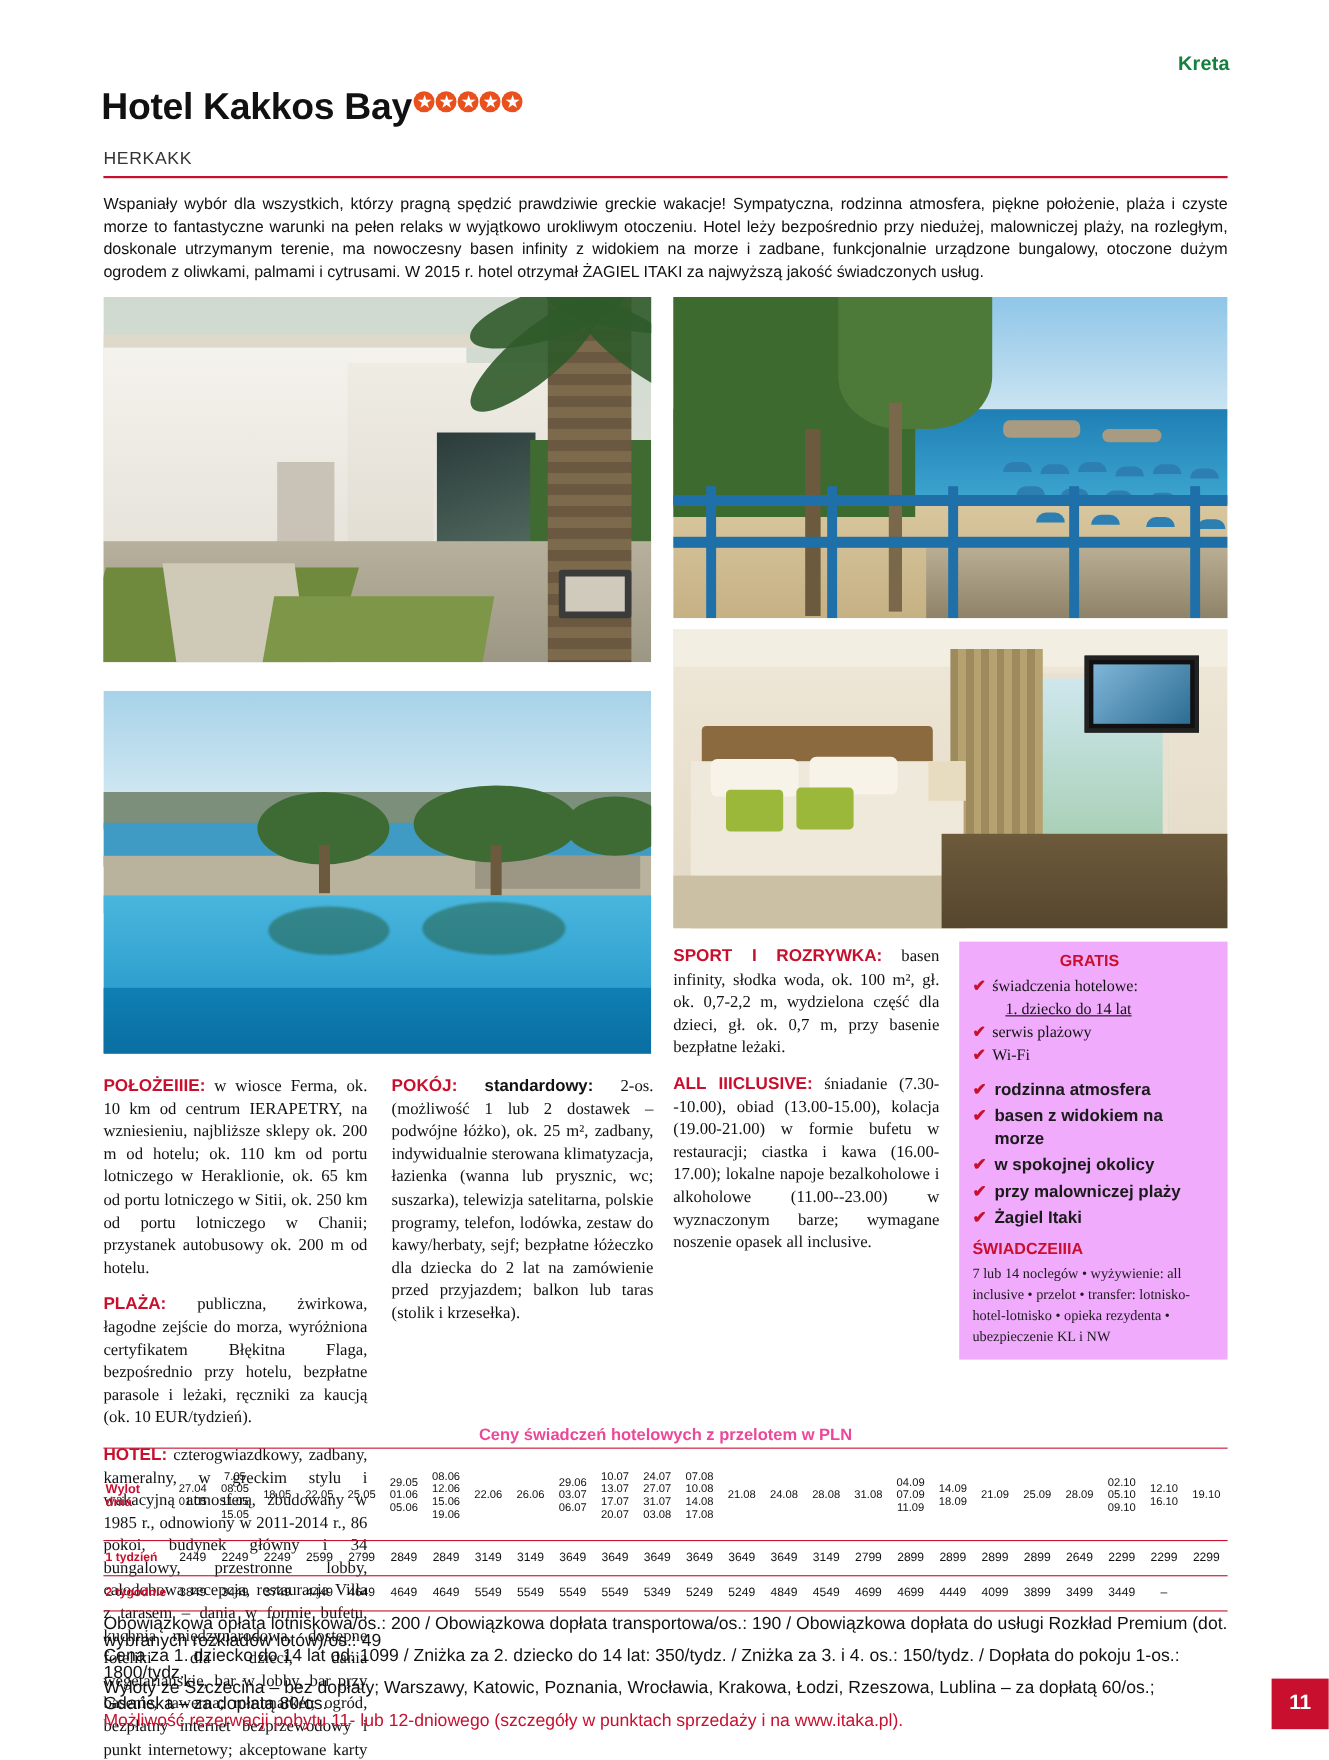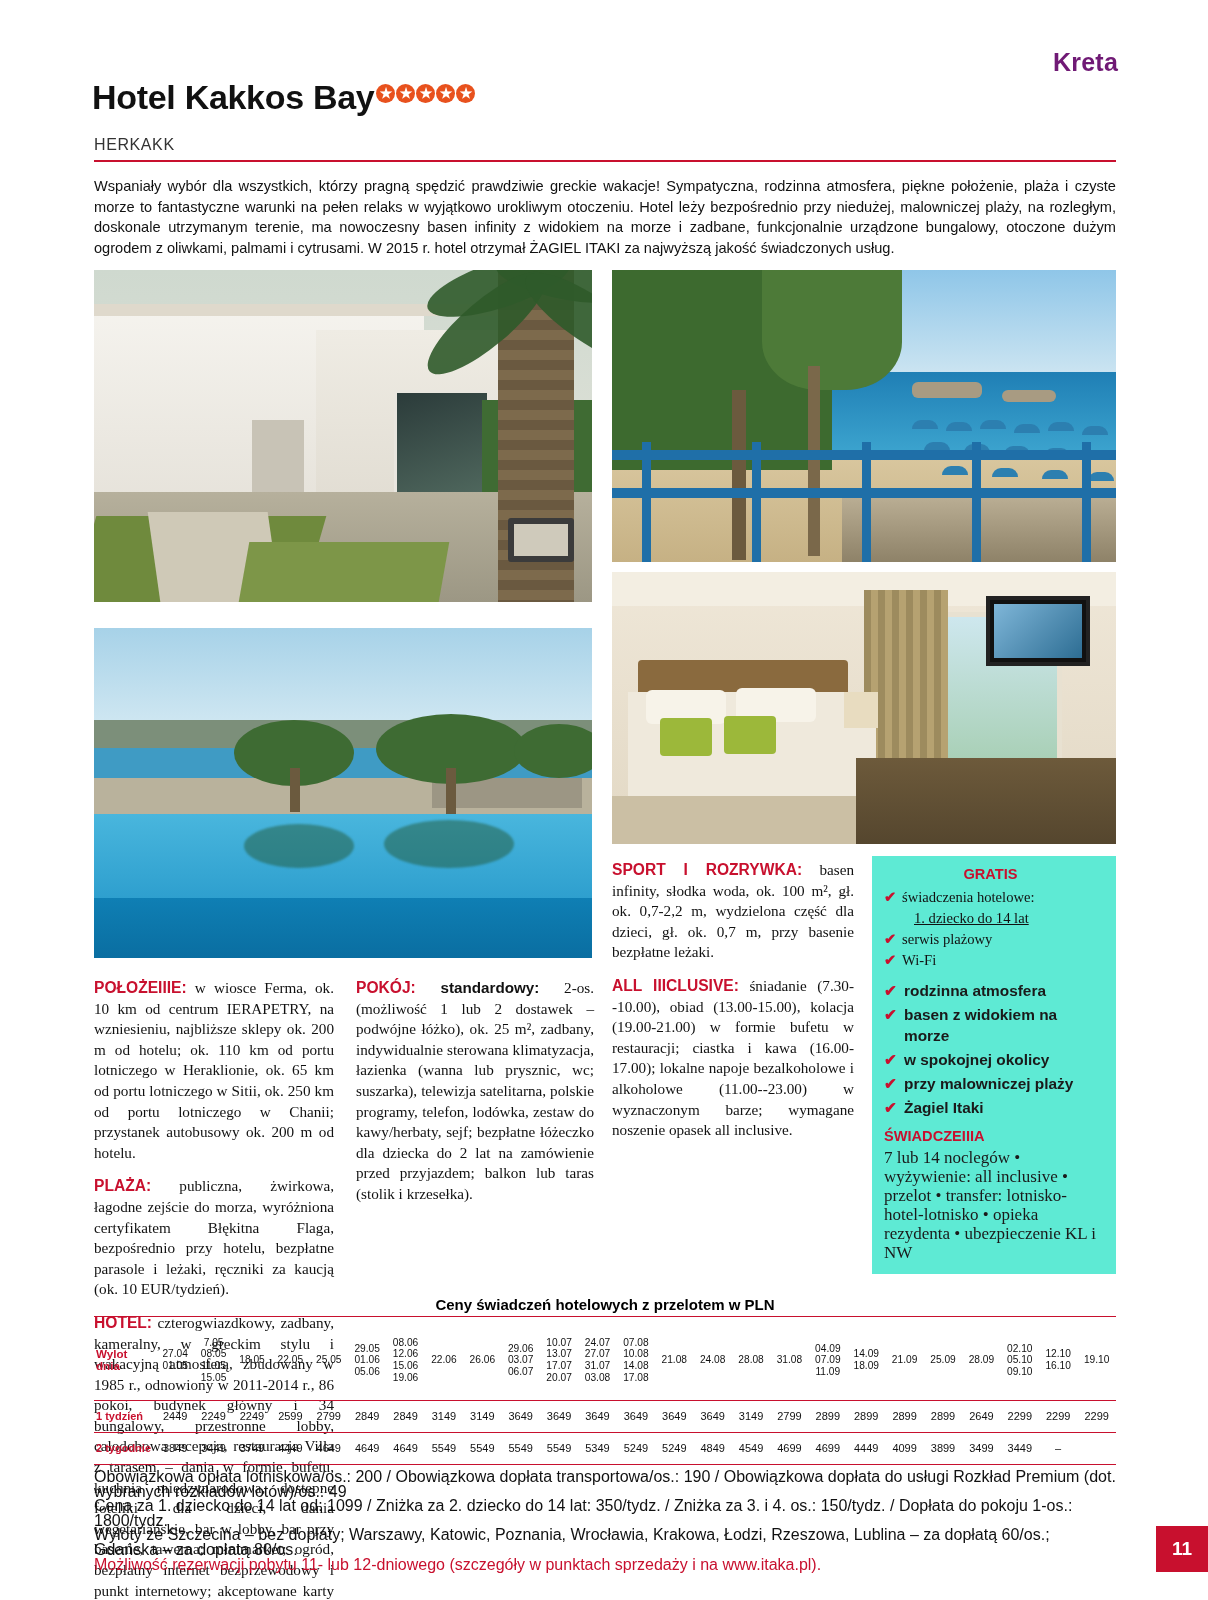--- a/index.html
+++ b/index.html
@@ -11,21 +11,21 @@
     color:#1a1a1a;
     position:relative;
     overflow:hidden;
   }
   .page { position:relative; width:1208px; height:1600px; }
 
   
   .region-label {
     position:absolute; right:90px; top:48px;
     font-family:"Liberation Sans", sans-serif;
-    font-size:25px; font-weight:bold; color:#701a75;
+    font-size:18px; font-weight:bold; color:#15803d;
     letter-spacing:.2px;
   }
   .hotel-title {
     position:absolute; left:92px; top:72px;
     font-family:"Liberation Sans", sans-serif;
     font-size:34px; font-weight:bold; color:#111;
     letter-spacing:-.3px;
   }
   .stars { display:inline-block; margin-left:2px; vertical-align:6px; }
   .star {
@@ -178,21 +178,21 @@
   }
   .para { margin:0 0 13px 0; }
 
   
   .ai-box { position:absolute; left:872px; top:856px; width:244px; }
   .ai-head {
     background:#c8102e; color:#fff; text-align:center;
     font-family:"Liberation Sans", sans-serif; font-size:23px;
     padding:14px 0 16px 0; letter-spacing:.3px;
   }
-  .ai-body { background:#5eead4; padding:10px 19px 12px 12px; }
+  .ai-body { background:#f0abfc; padding:10px 19px 12px 12px; }
   .ai-gratis {
     text-align:center; color:#c8102e; font-weight:bold;
     font-family:"Liberation Sans", sans-serif; font-size:14.6px; margin-bottom:6px;
   }
   .ai-li {
     font-family:"Liberation Serif", serif; font-size:14.6px; line-height:19px;
     padding-left:18px; position:relative; margin-bottom:2px; color:#111;
   }
   .ai-li .tick { position:absolute; left:0; top:0; color:#c8102e; font-weight:bold; }
   .ai-li.sub { padding-left:30px;text-decoration:underline; }
@@ -201,26 +201,26 @@
     font-family:"Liberation Sans", sans-serif; font-weight:bold;
     font-size:15.4px; line-height:21px; padding-left:20px; position:relative;
     margin-bottom:3px;
   }
   .ai-bold .tick { position:absolute; left:0; top:0; color:#c8102e; }
   .ai-sw {
     text-align:left; color:#c8102e; font-weight:bold;
     font-family:"Liberation Sans", sans-serif; font-size:14.6px;
     margin:10px 0 4px 0;
   }
-  .ai-sw-text { font-family:"Liberation Serif", serif; font-size:17px; line-height:19px; }
+  .ai-sw-text { font-family:"Liberation Serif", serif; font-size:13px; line-height:19px; }
 
   
   .pt-title {
     position:absolute; left:94px; top:1296px; width:1022px;
-    text-align:center; color:#000000; font-weight:bold;
+    text-align:center; color:#ec4899; font-weight:bold;
     font-family:"Liberation Sans", sans-serif; font-size:15px;
   }
   .pt-rule1 { position:absolute; left:94px; top:1316px; width:1022px; height:1px; background:#c8102e; }
   .pt-rule2 { position:absolute; left:94px; top:1400px; width:1022px; height:1px; background:#c8102e; }
   .pt-rule3 { position:absolute; left:94px; top:1432px; width:1022px; height:1px; background:#c8102e; }
   .pt-rule4 { position:absolute; left:94px; top:1464px; width:1022px; height:1px; background:#c8102e; }
 
   table.prices {
     position:absolute; left:94px; top:1320px; width:1022px;
     border-collapse:collapse;

